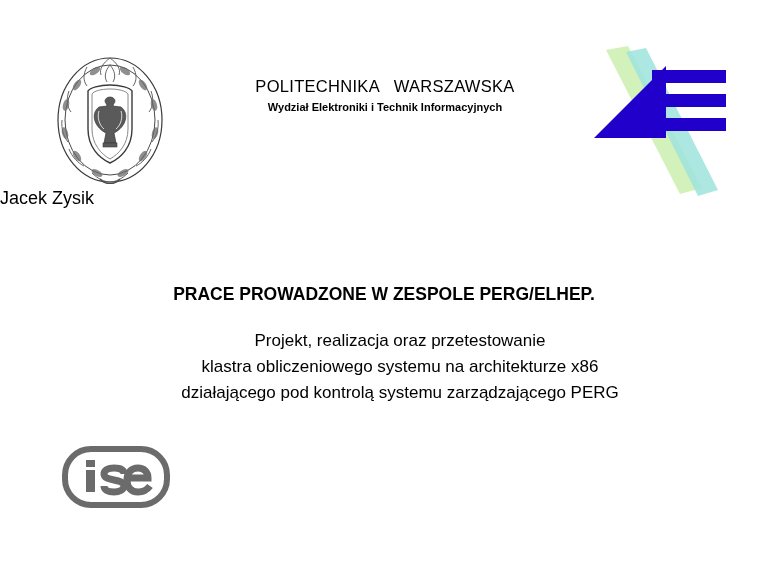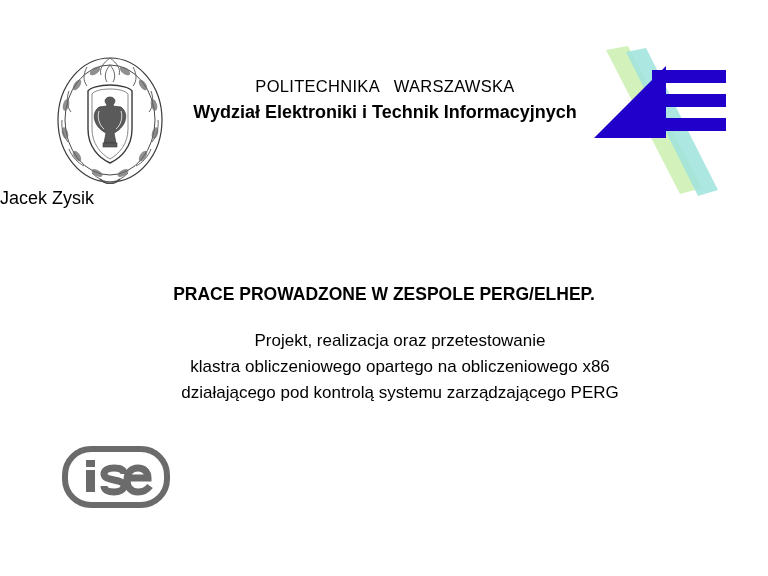--- a/index.html
+++ b/index.html
@@ -50,21 +50,21 @@
     line-height: 1.5;
   }
   .header-line-1 {
     font-size: 16.5px;
     font-weight: normal;
     letter-spacing: 0.3px;
     white-space: pre;
   }
   .header-line-2,
   .header-line-3 {
-    font-size: 18px;
+    font-size: 11px;
     font-weight: bold;
   }
 
   
   .author {
     position: absolute;
     left: 0;
     top: 188px;
     width: 768px;
     text-align: left;
@@ -183,21 +183,21 @@
     <div class="header-line-1">POLITECHNIKA   WARSZAWSKA</div>
     <div class="header-line-2">Wydział Elektroniki i Technik Informacyjnych</div>
   </div>
 
   <div class="author">Jacek Zysik</div>
 
   <div class="main-title">PRACE PROWADZONE W ZESPOLE PERG/ELHEP.</div>
 
   <div class="subtitle">
     <div>Projekt, realizacja oraz przetestowanie</div>
-    <div>klastra obliczeniowego opartego na obliczeniowego x86</div>
+    <div>klastra obliczeniowego systemu na architekturze x86</div>
     <div>działającego pod kontrolą systemu zarządzającego PERG</div>
   </div>
 
   <div class="ise-logo">
     <svg viewBox="0 0 108 62" width="108" height="62" aria-hidden="true">
 
       <rect x="3" y="3" width="102" height="56" rx="26" ry="26" fill="#ffffff" stroke="#6b6b6b" stroke-width="6"></rect>
 
       <rect x="24" y="24" width="9" height="22" fill="#6b6b6b"></rect>
       <rect x="24" y="14" width="9" height="7" fill="#6b6b6b"></rect>

